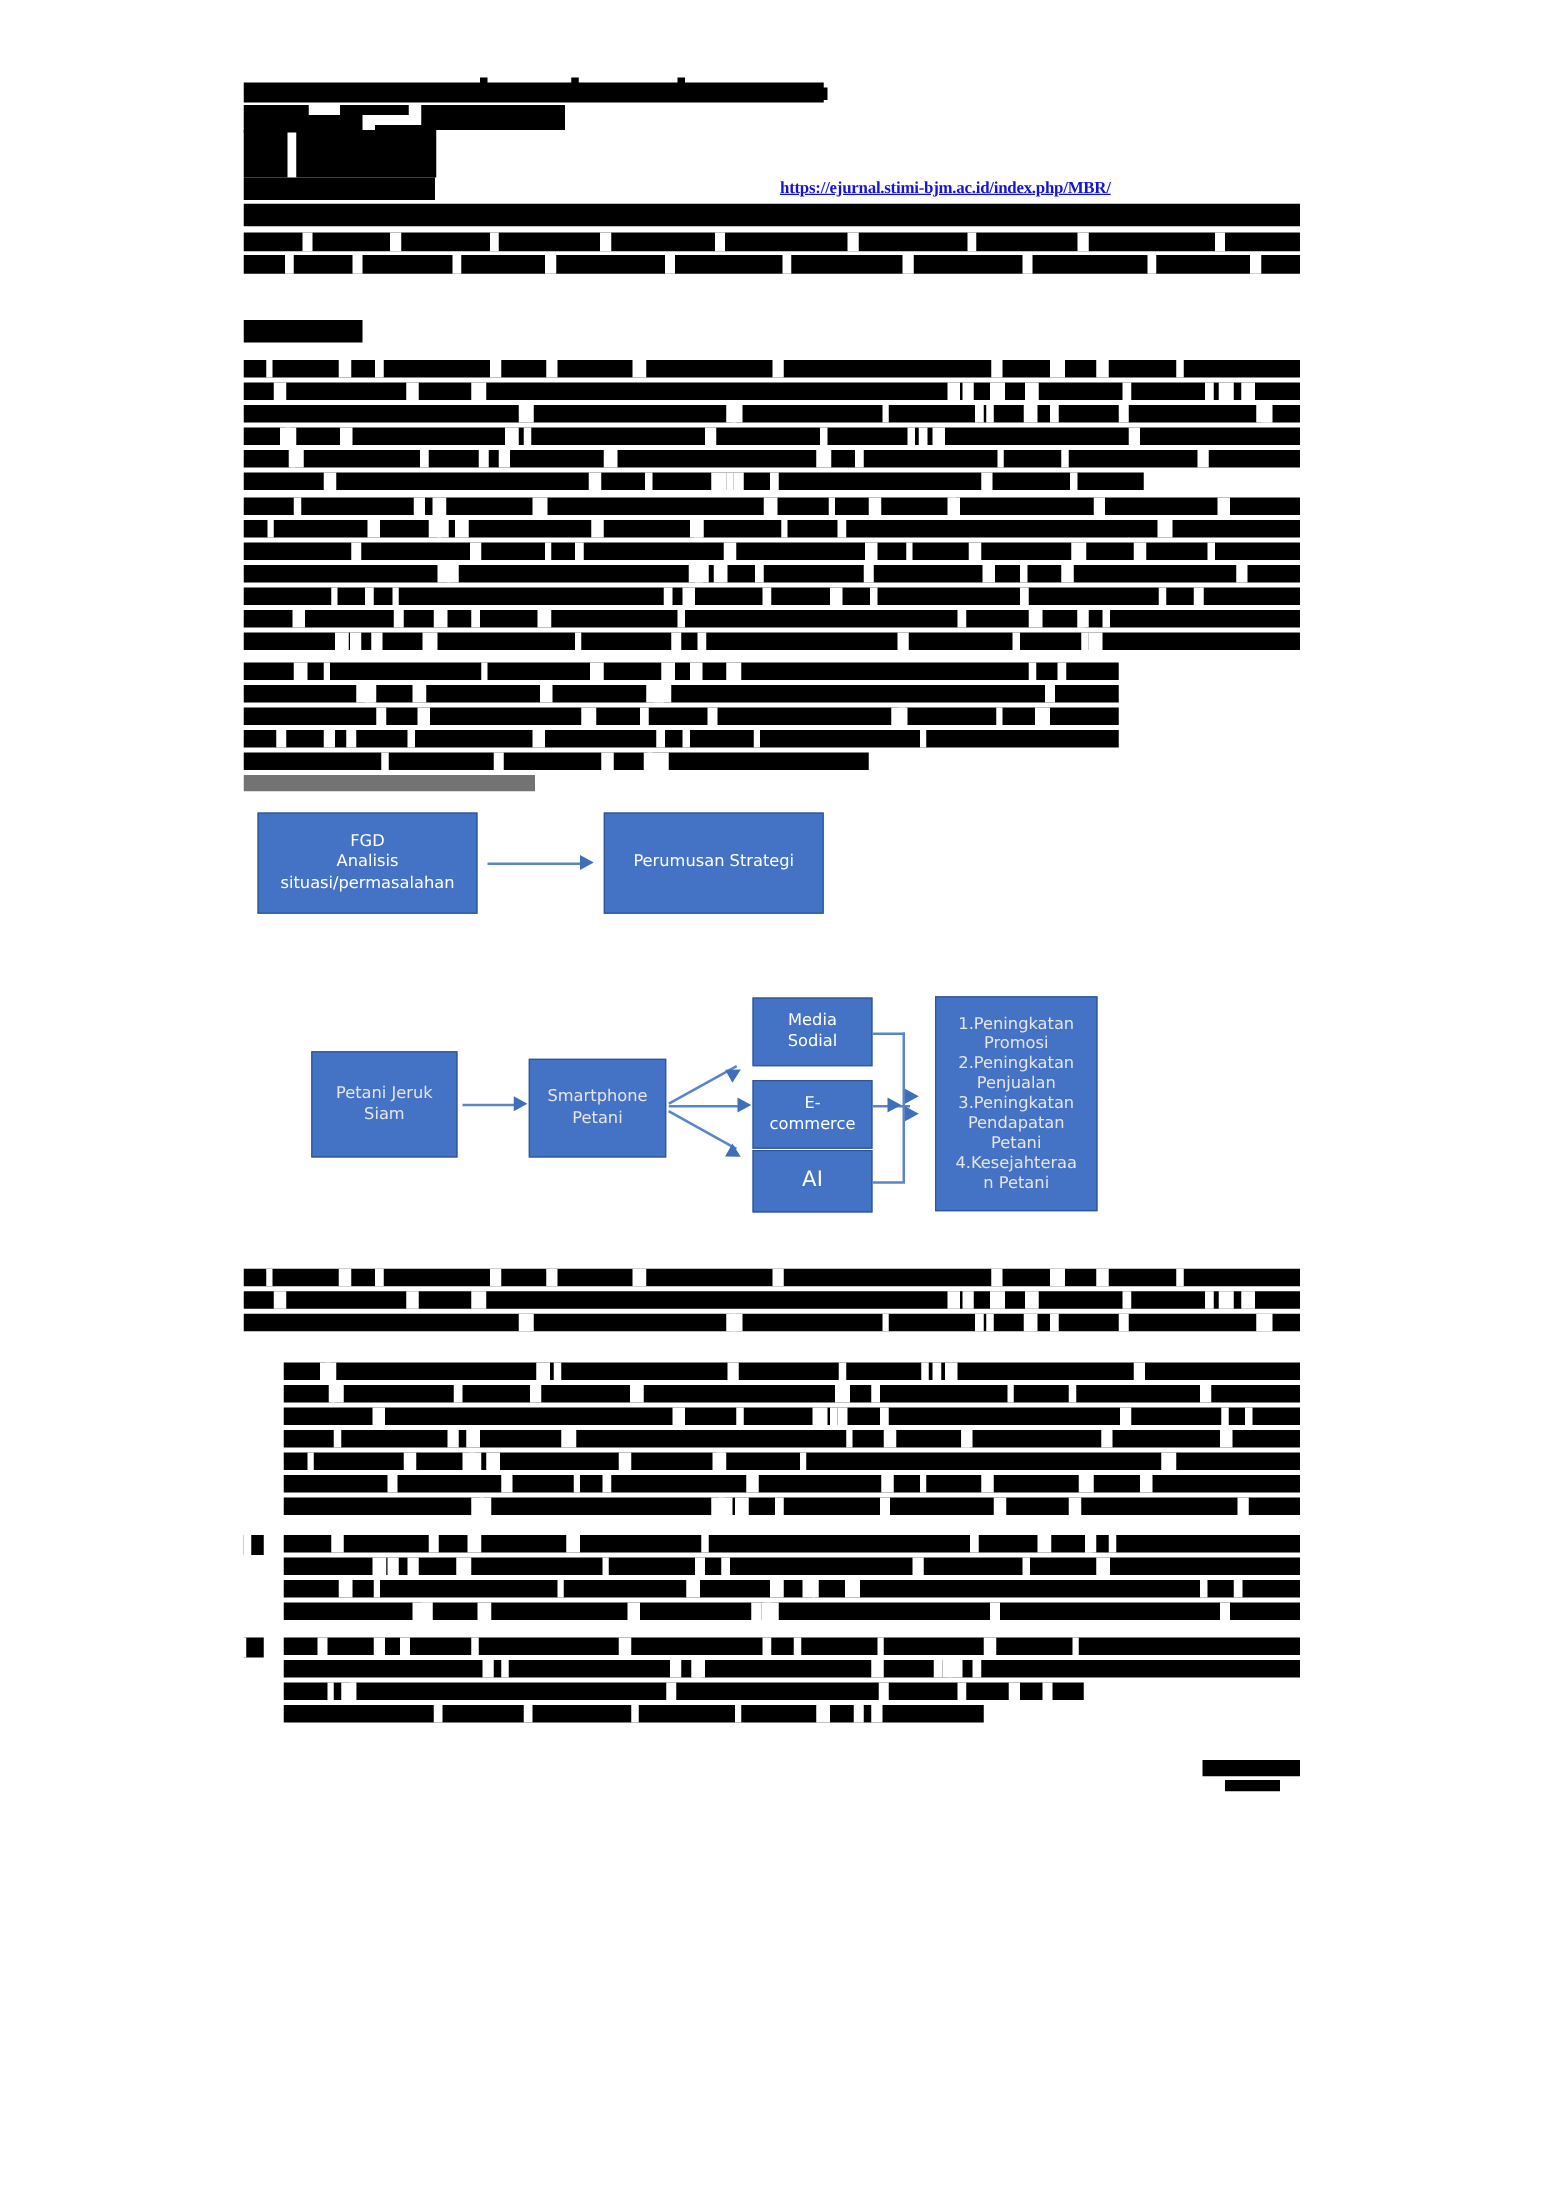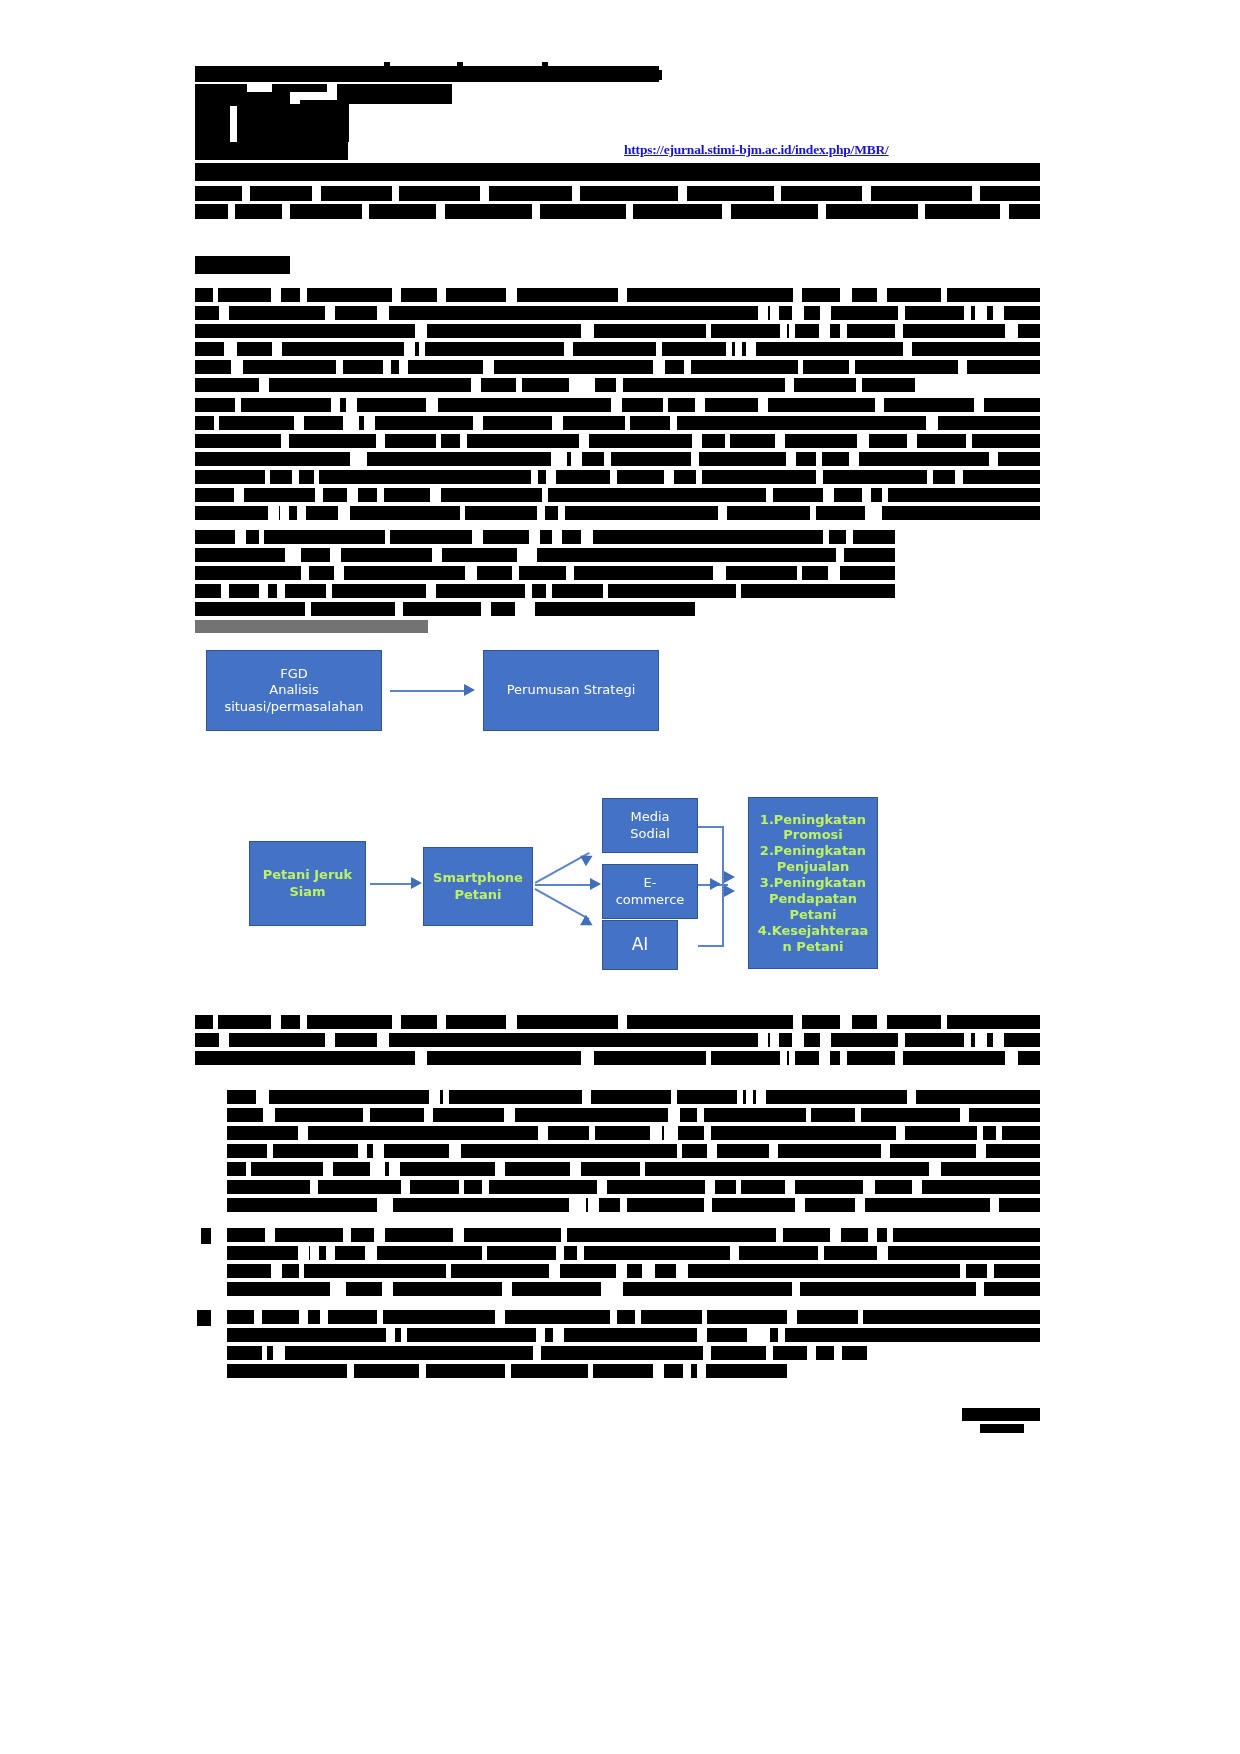--- a/index.html
+++ b/index.html
@@ -49,22 +49,22 @@
     display: flex;
     align-items: center;
     justify-content: center;
     text-align: center;
     color: #ffffff;
     font-size: 13px;
     line-height: 1.25;
     font-family: "DejaVu Sans", sans-serif;
   }
   .fbox.dark-text {
-    color: #bef264;
-    font-weight: bold;
+    color: #e5e5e5;
+    font-weight: normal;
   }
   .fbox .lines {
     padding: 0 4px;
     white-space: pre-line;
   }
   
   .conn {
     position: absolute;
     background: #5b85c8;
   }
@@ -404,21 +404,21 @@
     <div class="fbox" style="left:570px;top:798px;width:96px;height:55px;">
       <span class="lines">Media
 Sodial</span>
     </div>
 
     <div class="fbox" style="left:570px;top:864px;width:96px;height:55px;">
       <span class="lines">E-
 commerce</span>
     </div>
 
-    <div class="fbox" style="left:570px;top:920px;width:76px;height:50px;font-size:17px;">
+    <div class="fbox" style="left:570px;top:920px;width:96px;height:50px;font-size:17px;">
       <span class="lines">AI</span>
     </div>
 
     <div class="conn conn-h" style="left:666px;top:826px;width:26px;"></div>
     <div class="conn conn-v" style="left:690px;top:826px;height:58px;"></div>
 
     <div class="conn conn-h" style="left:666px;top:945px;width:26px;"></div>
     <div class="conn conn-v" style="left:690px;top:884px;height:62px;"></div>
 
     <div class="conn conn-h" style="left:666px;top:884px;width:30px;"></div>

